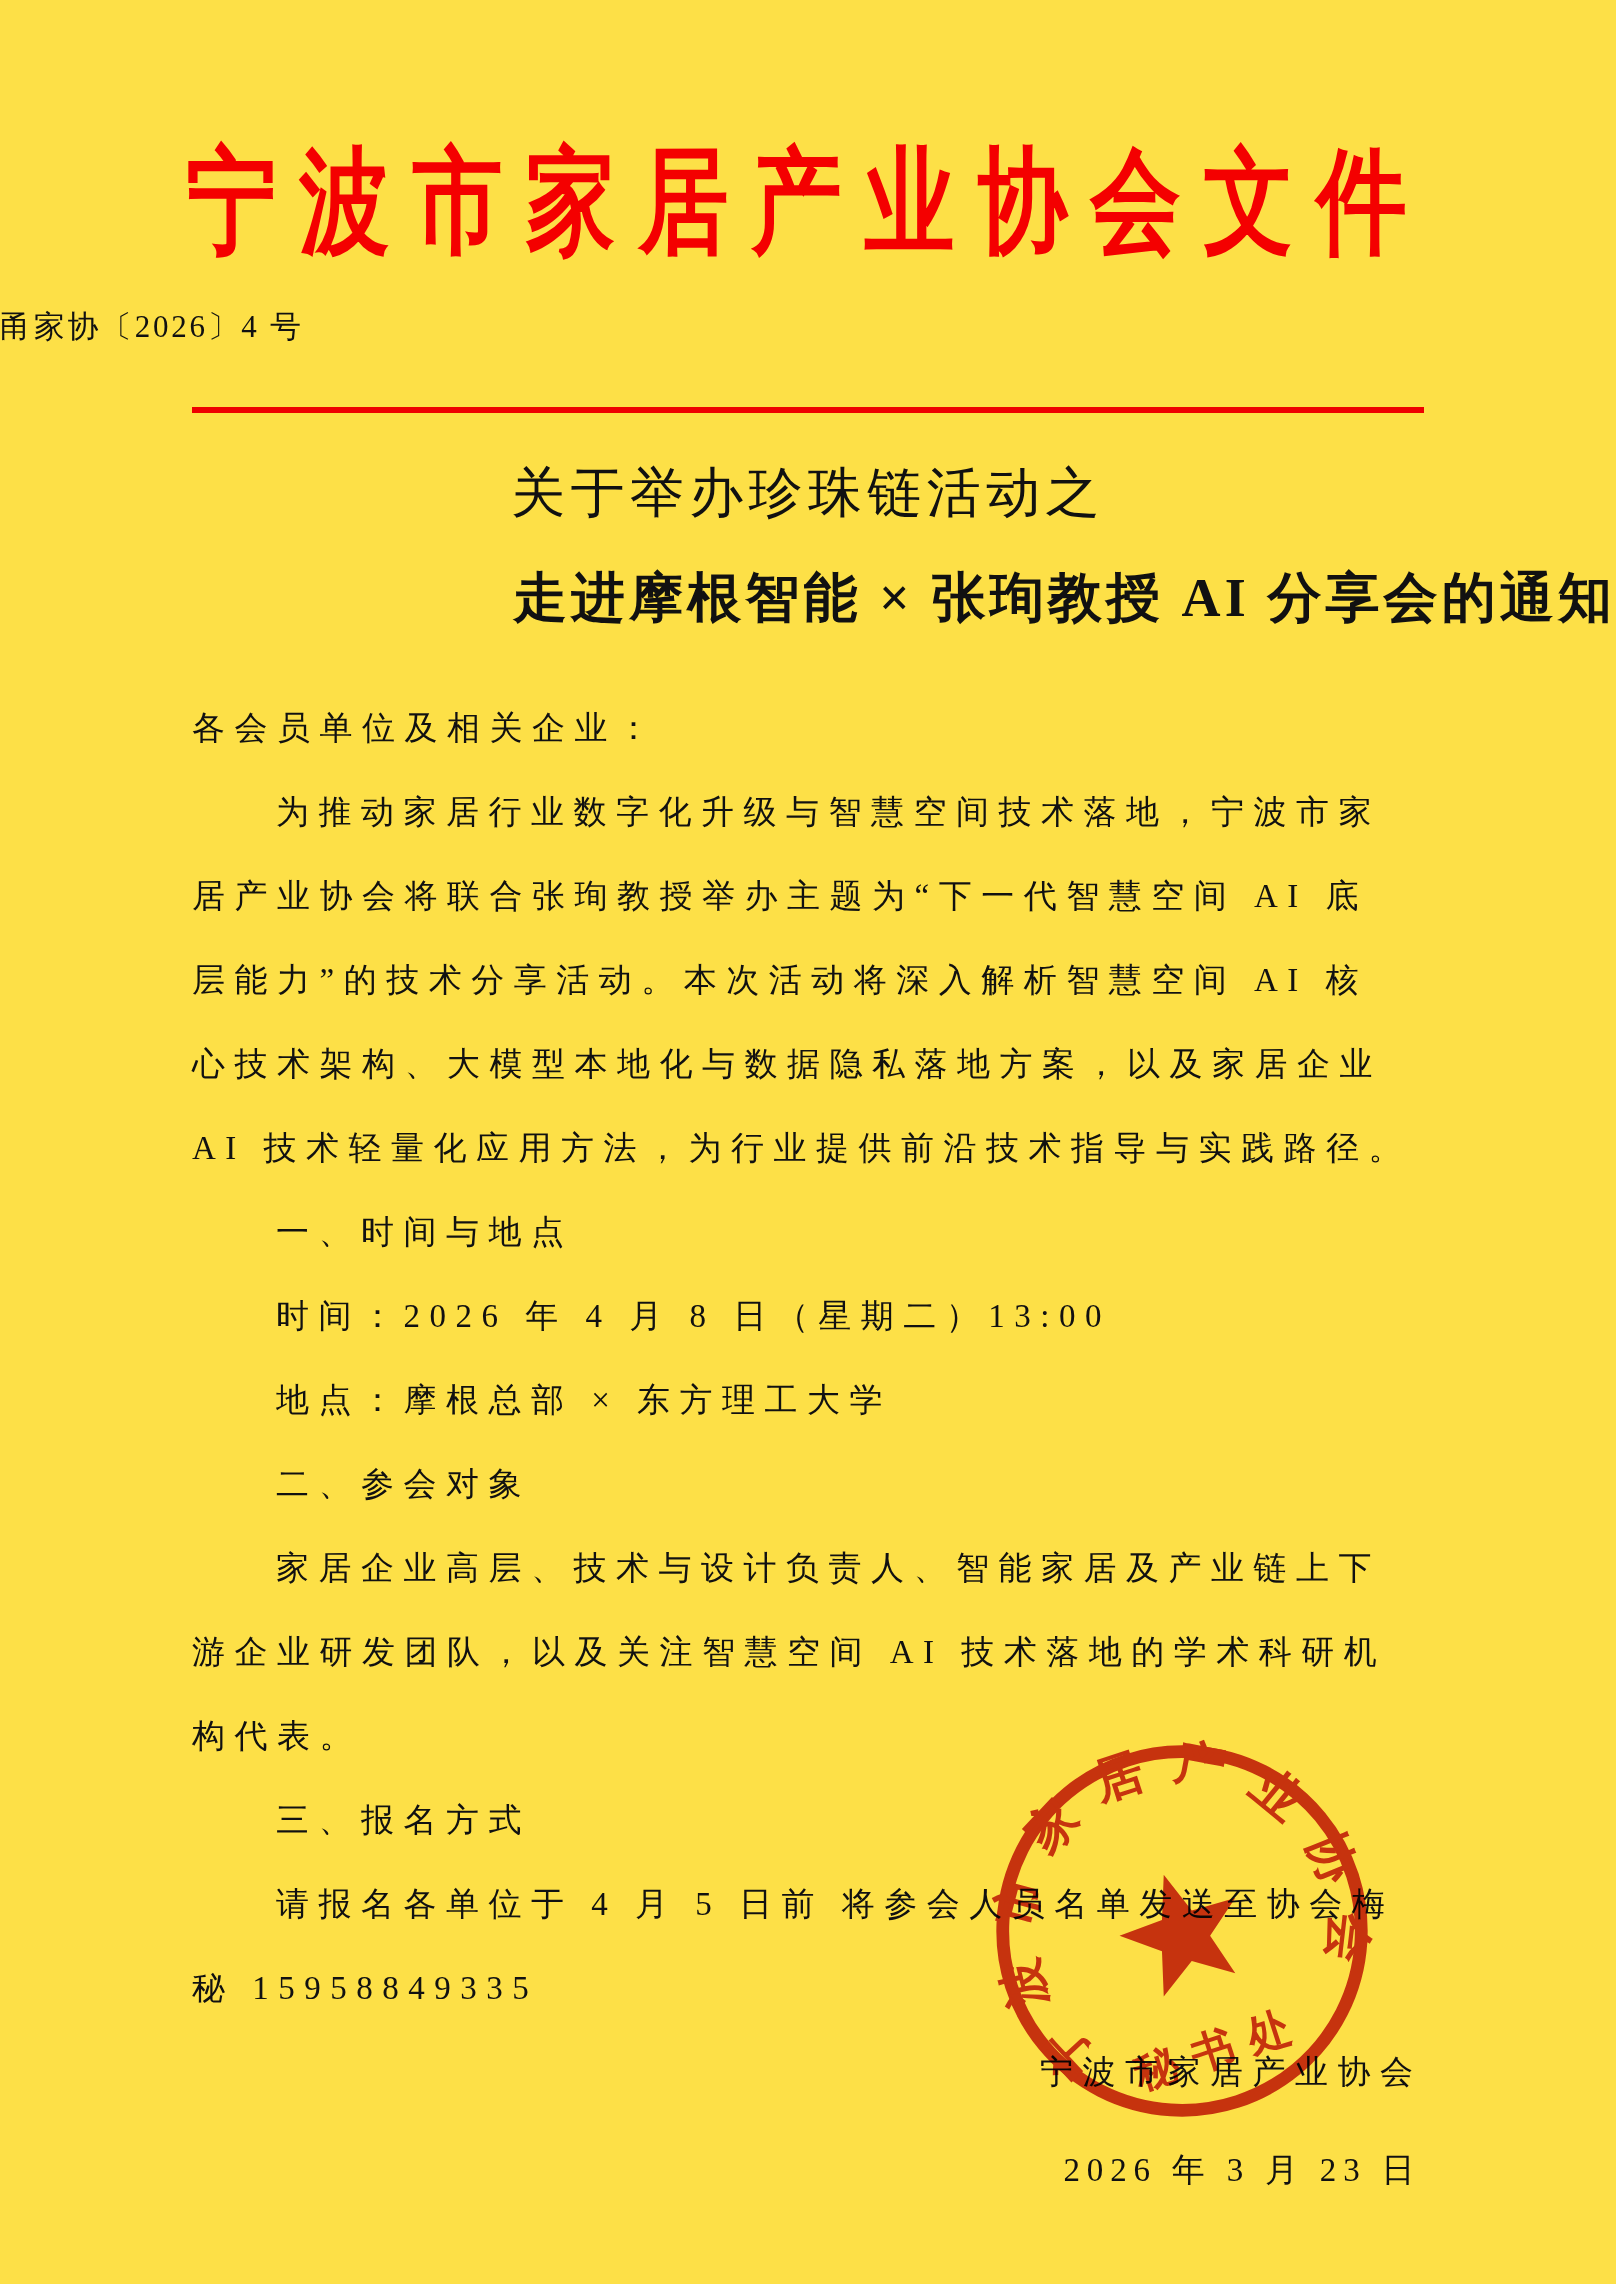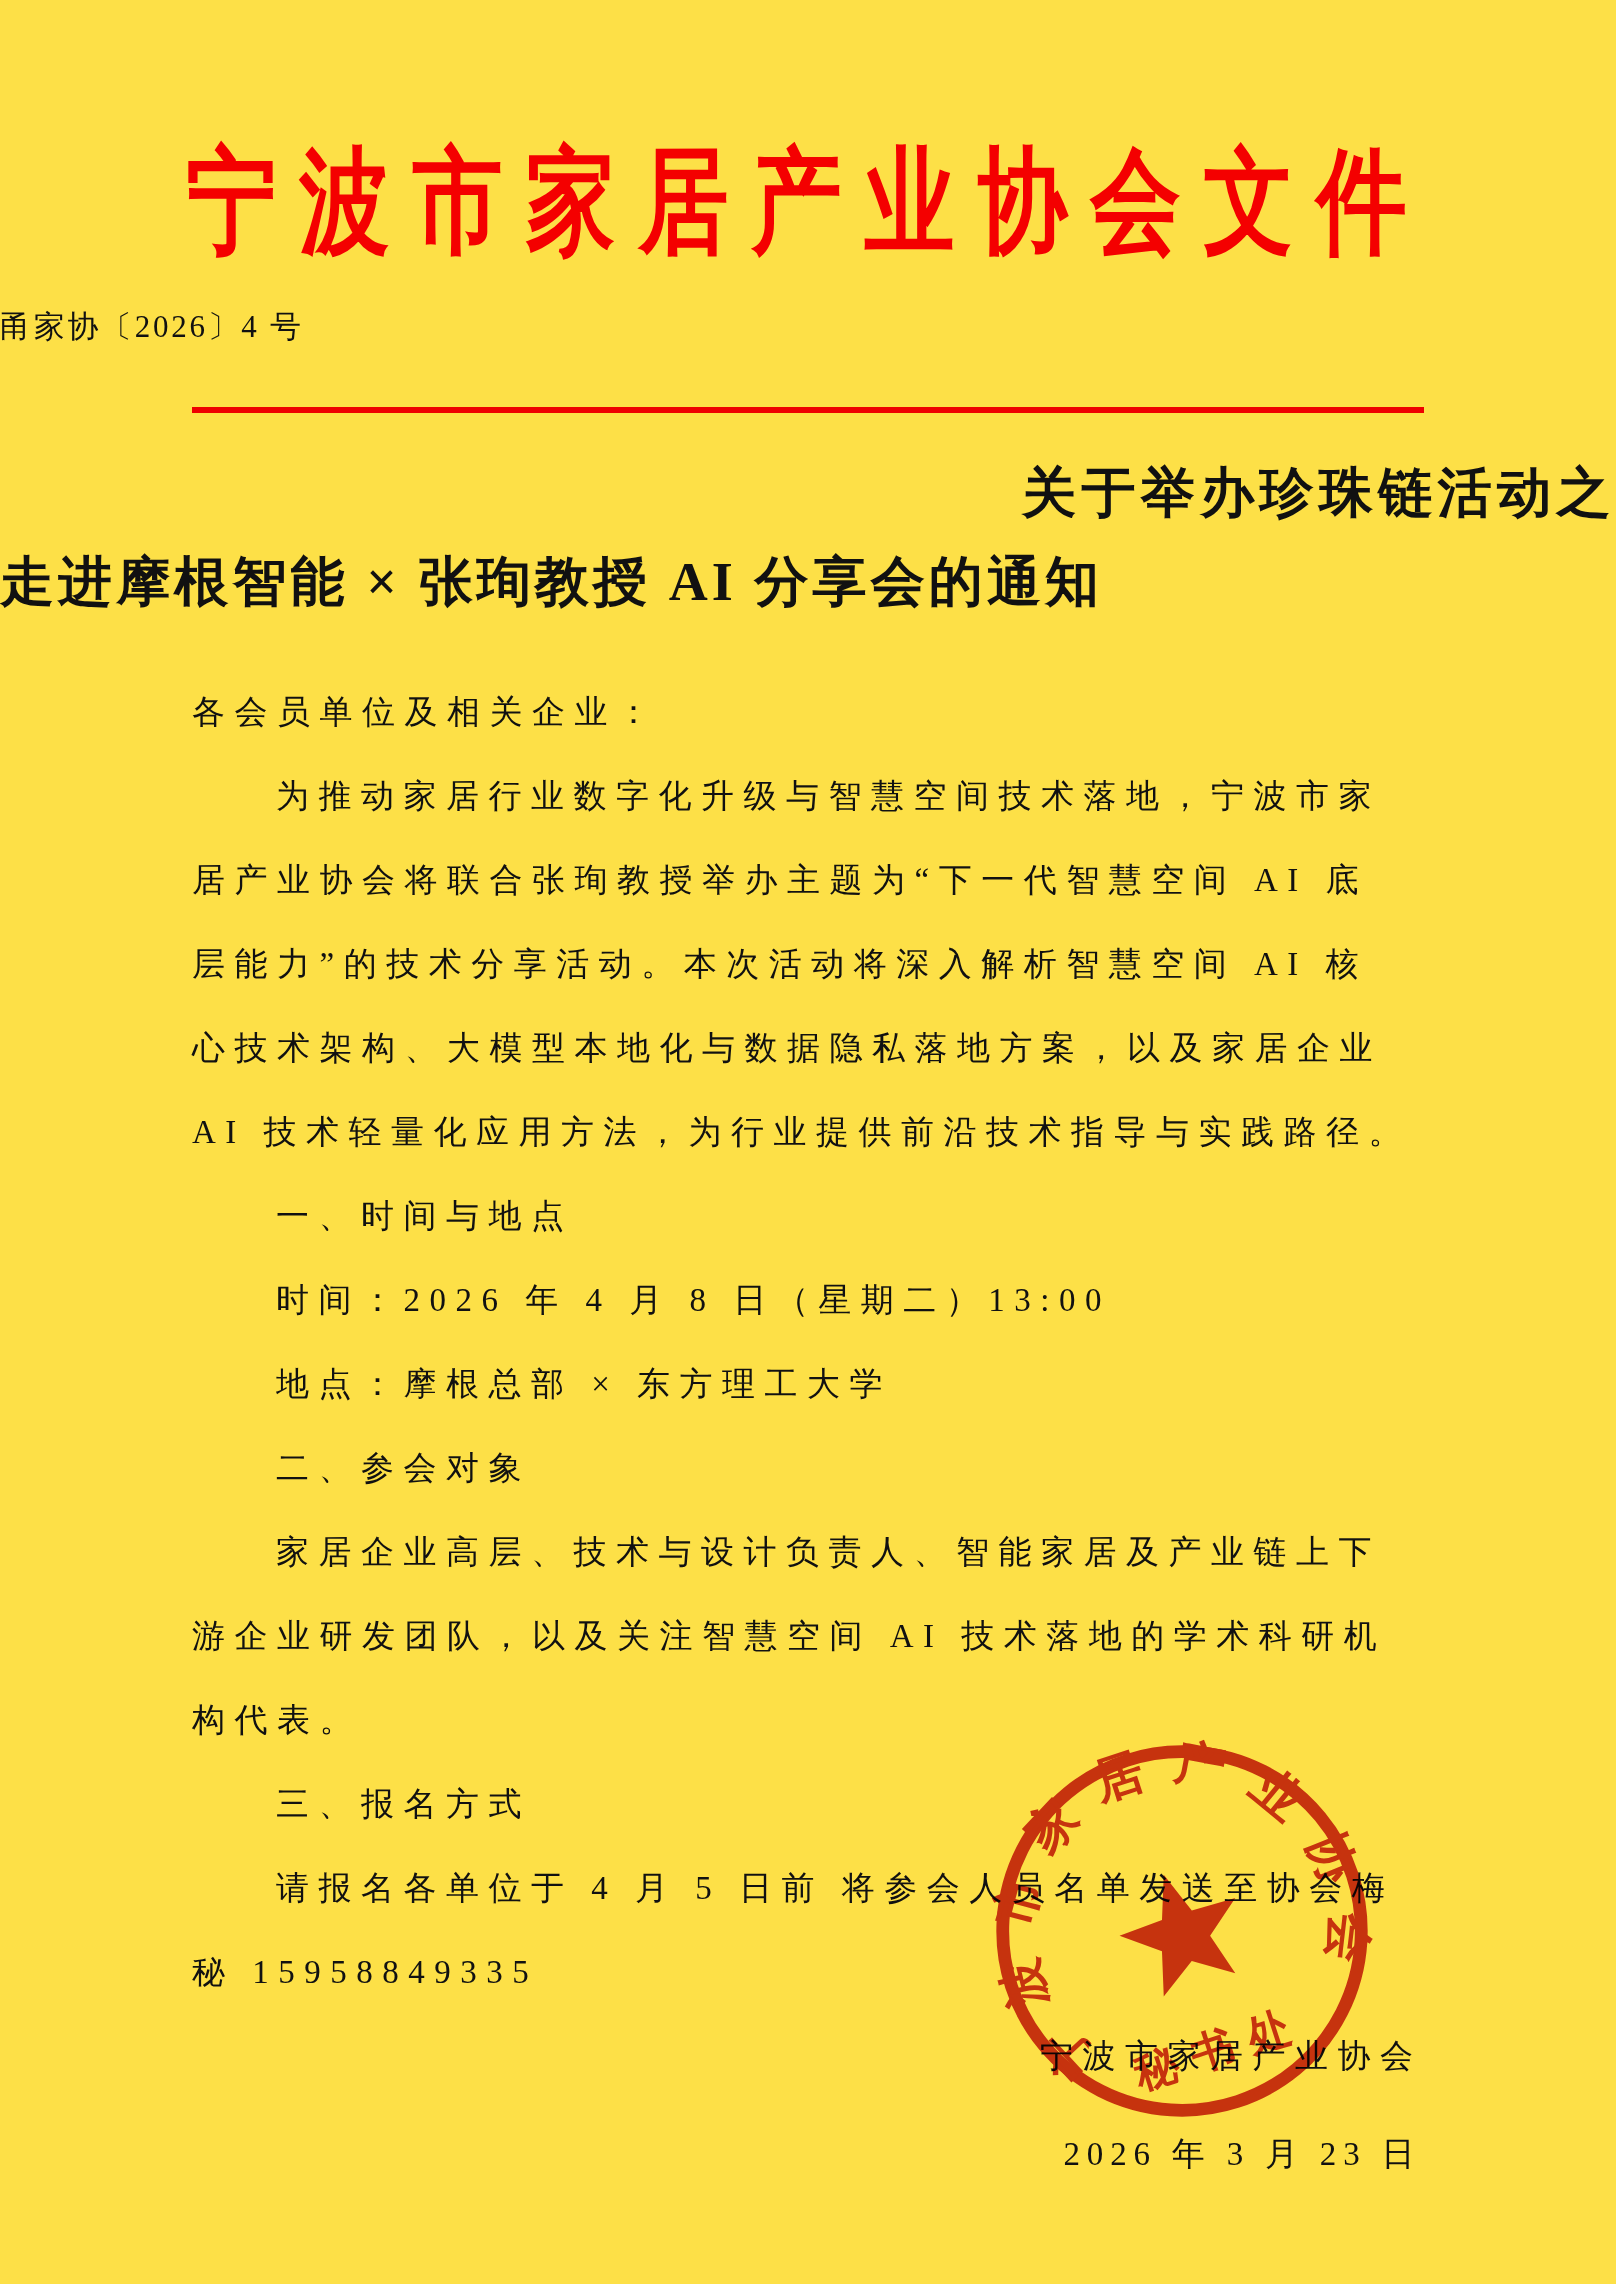--- a/index.html
+++ b/index.html
@@ -50,30 +50,30 @@
     margin-top:60px;
     width:1232px;
     height:6.1px;
     background:var(--line-red);
   }
   
   .doc-title1{
     margin-top:49px;
     line-height:62px;
     font-size:54px;
-    font-weight:bold;
-    text-align:right;
+    font-weight:normal;
+    text-align:center;
     letter-spacing:5.4px;
   }
   .doc-title2{
-    margin-top:27px;
+    margin-top:43px;
     line-height:62px;
     font-size:54px;
     font-weight:bold;
-    text-align:left;
+    text-align:right;
     letter-spacing:4.1px;
   }
   
   .body-block{
     margin-top:57px;
   }
   .body-line{
     height:84px;
     line-height:84px;
     font-size:33px;

